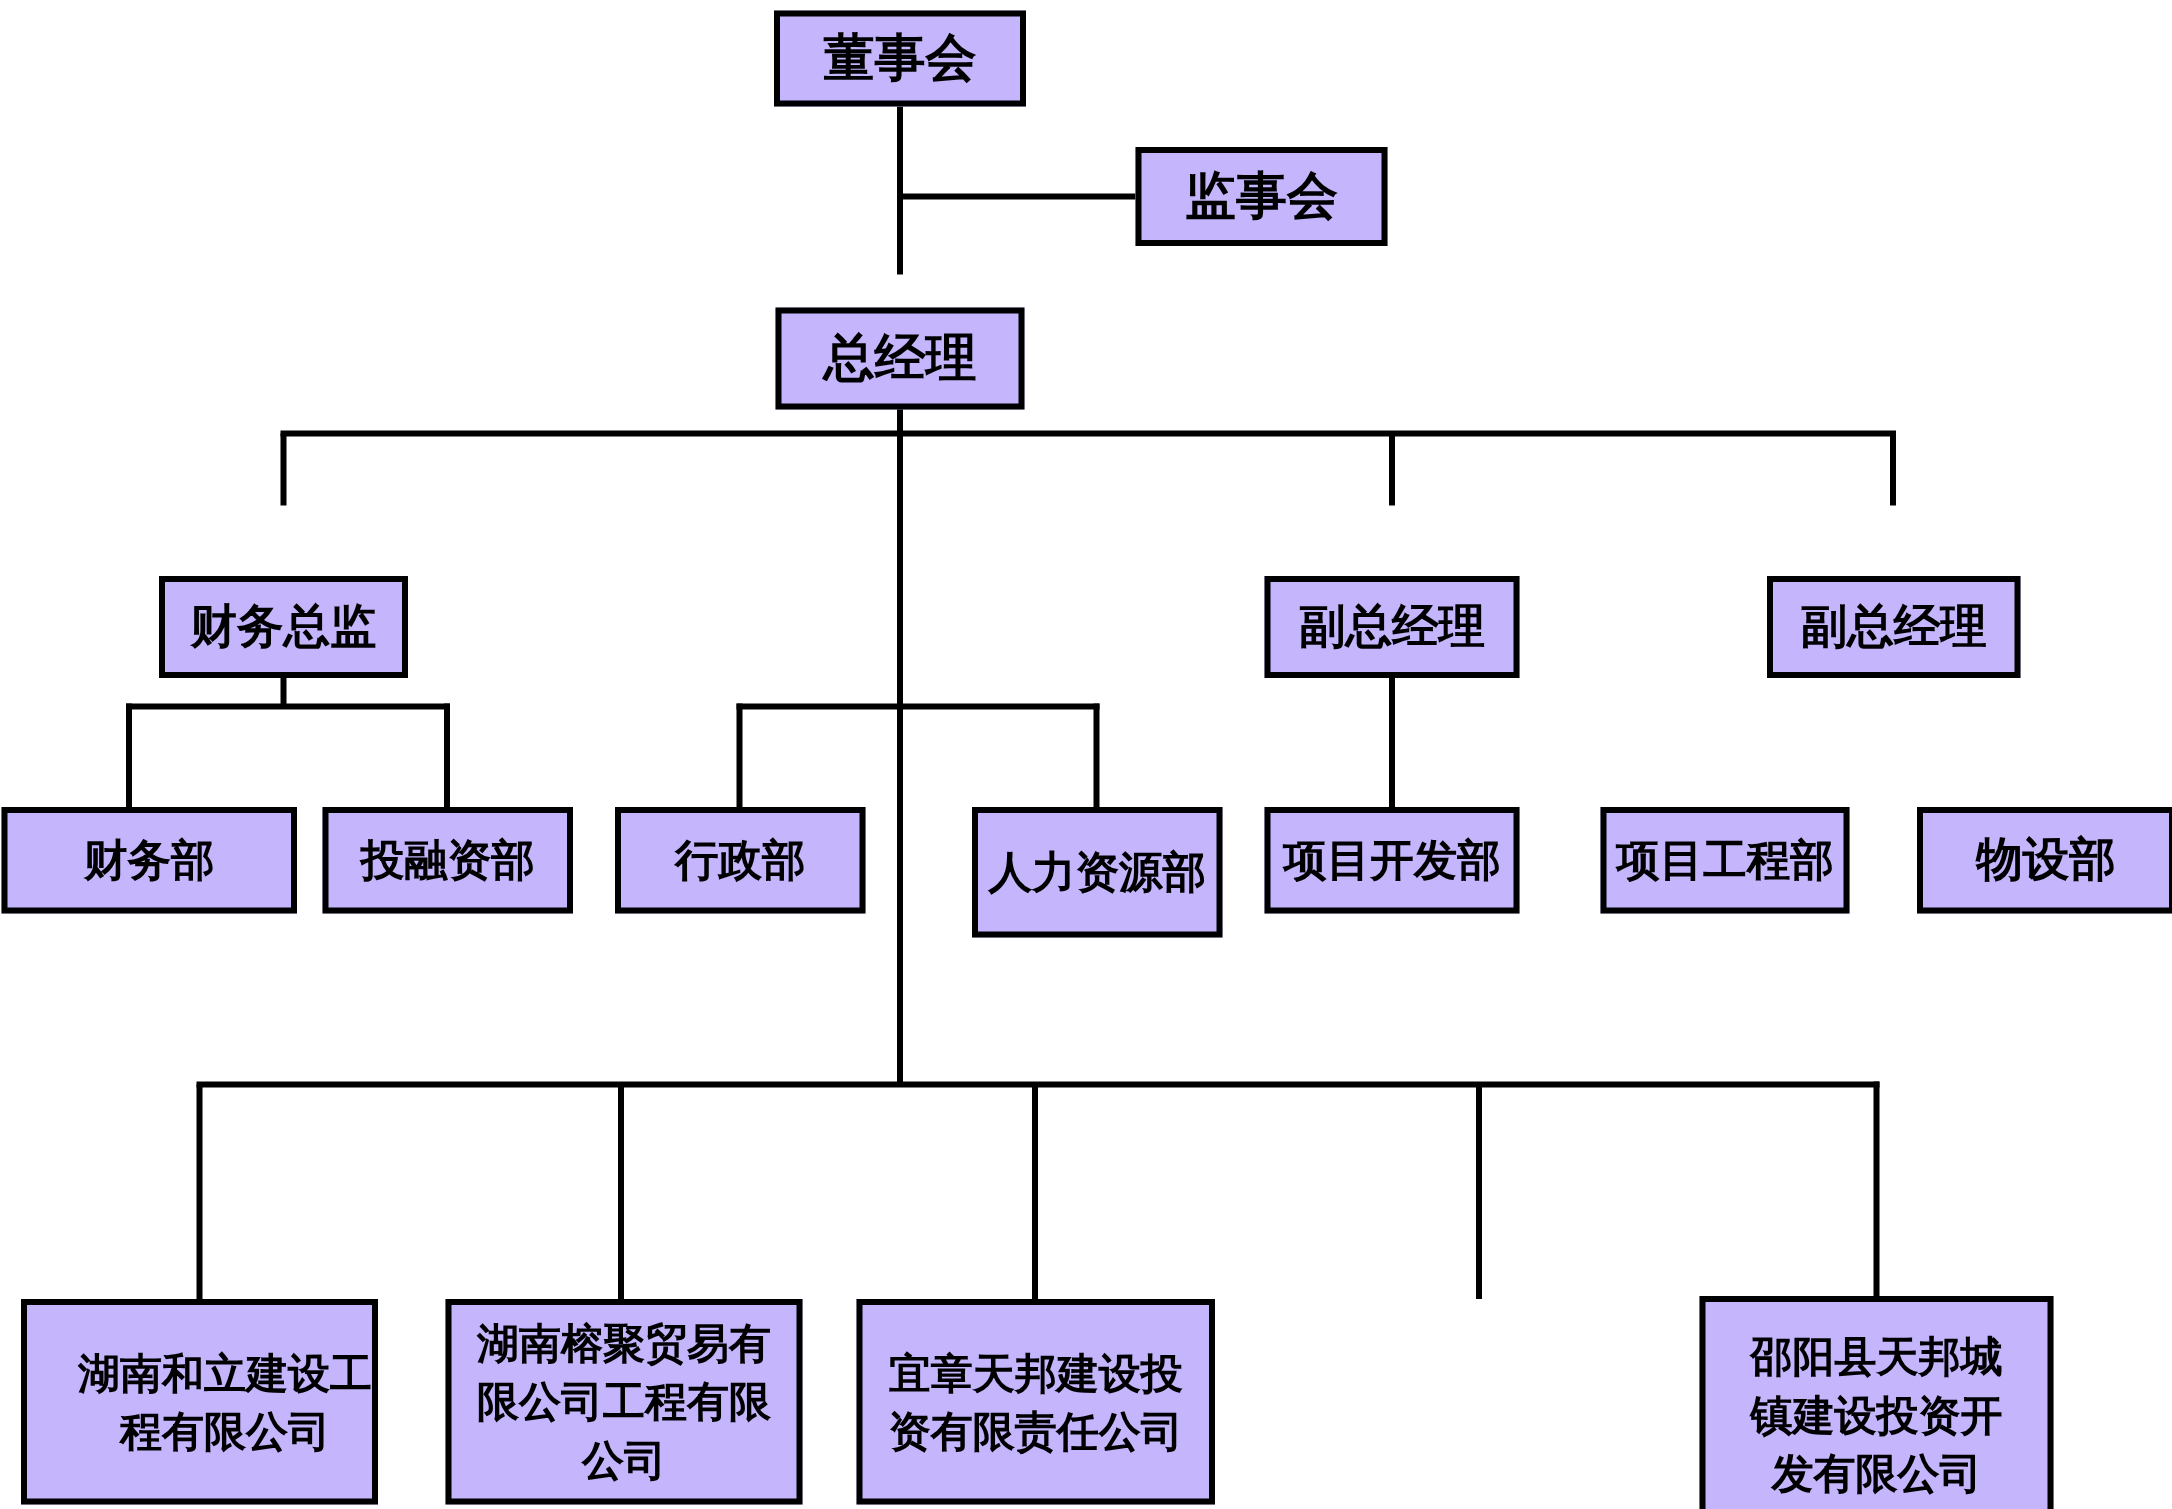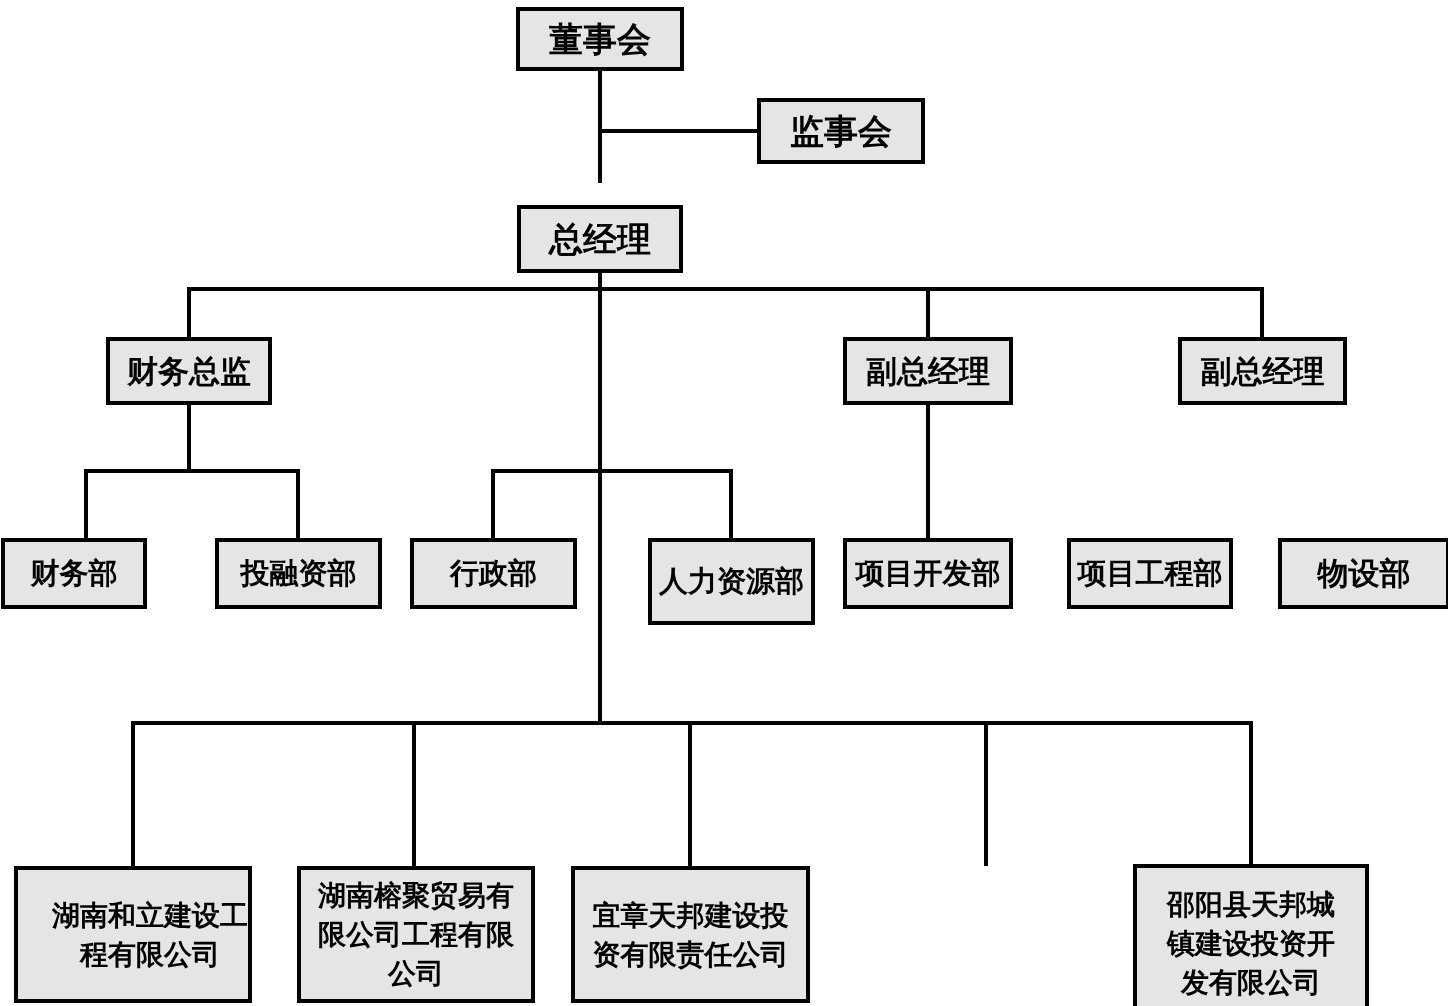--- a/index.html
+++ b/index.html
@@ -11,34 +11,34 @@
   #canvas {
     position: relative;
     width: 1448px;
     height: 1006px;
     background: #ffffff;
     overflow: hidden;
   }
   .node {
     position: absolute;
     box-sizing: border-box;
-    background: #e5e5e5;
+    background: #c4b5fd;
     border: 4px solid #000000;
     color: #000000;
     font-weight: bold;
     display: flex;
     align-items: center;
     justify-content: center;
     text-align: center;
     white-space: pre-line;
     line-height: 1.32;
     z-index: 2;
   }
   .lv1 { font-size: 34px; }
-  .lv3 { font-size: 31px; }
+  .lv3 { font-size: 31px; margin-top: 47px; }
   .lv4 { font-size: 29px; }
   .lv4-big { font-size: 31px; }
   .company { font-size: 28px; line-height: 39px; }
   .line {
     position: absolute;
     background: #000000;
     z-index: 1;
   }
 </style>
 </head>
@@ -70,21 +70,21 @@
   <div class="line" style="left:1249px;top:721px; width:4px;    height:145px;"></div>
 
   <div class="node lv1" style="left:516px; top:7px; width:168px; height:64px;">董事会</div>
   <div class="node lv1" style="left:757px; top:98px; width:168px; height:66px;">监事会</div>
   <div class="node lv1" style="left:517px; top:183px; width:166px; height:68px;margin-top:22px;">总经理</div>
 
   <div class="node lv3" style="left:106px; top:337px; width:166px; height:68px;">财务总监</div>
   <div class="node lv3" style="left:843px; top:337px; width:170px; height:68px;">副总经理</div>
   <div class="node lv3" style="left:1178px; top:337px; width:169px; height:68px;">副总经理</div>
 
-  <div class="node lv4" style="left:1px; top:538px; width:146px; height:71px;">财务部</div>
+  <div class="node lv4" style="left:1px; top:538px; width:197px; height:71px;">财务部</div>
   <div class="node lv4" style="left:215px; top:538px; width:167px; height:71px;">投融资部</div>
   <div class="node lv4" style="left:410px; top:538px; width:167px; height:71px;">行政部</div>
   <div class="node lv4" style="left:648px; top:538px; width:167px; height:87px;">人力资源部</div>
   <div class="node lv4" style="left:843px; top:538px; width:170px; height:71px;">项目开发部</div>
   <div class="node lv4" style="left:1067px; top:538px; width:166px; height:71px;">项目工程部</div>
   <div class="node lv4-big node" style="left:1278px; top:538px; width:172px; height:71px;">物设部</div>
 
   <div class="node company" style="left:14px; top:866px; width:238px; height:137px;padding-left:34px;">湖南和立建设工
 程有限公司</div>
   <div class="node company" style="left:297px; top:866px; width:238px; height:137px;">湖南榕聚贸易有

